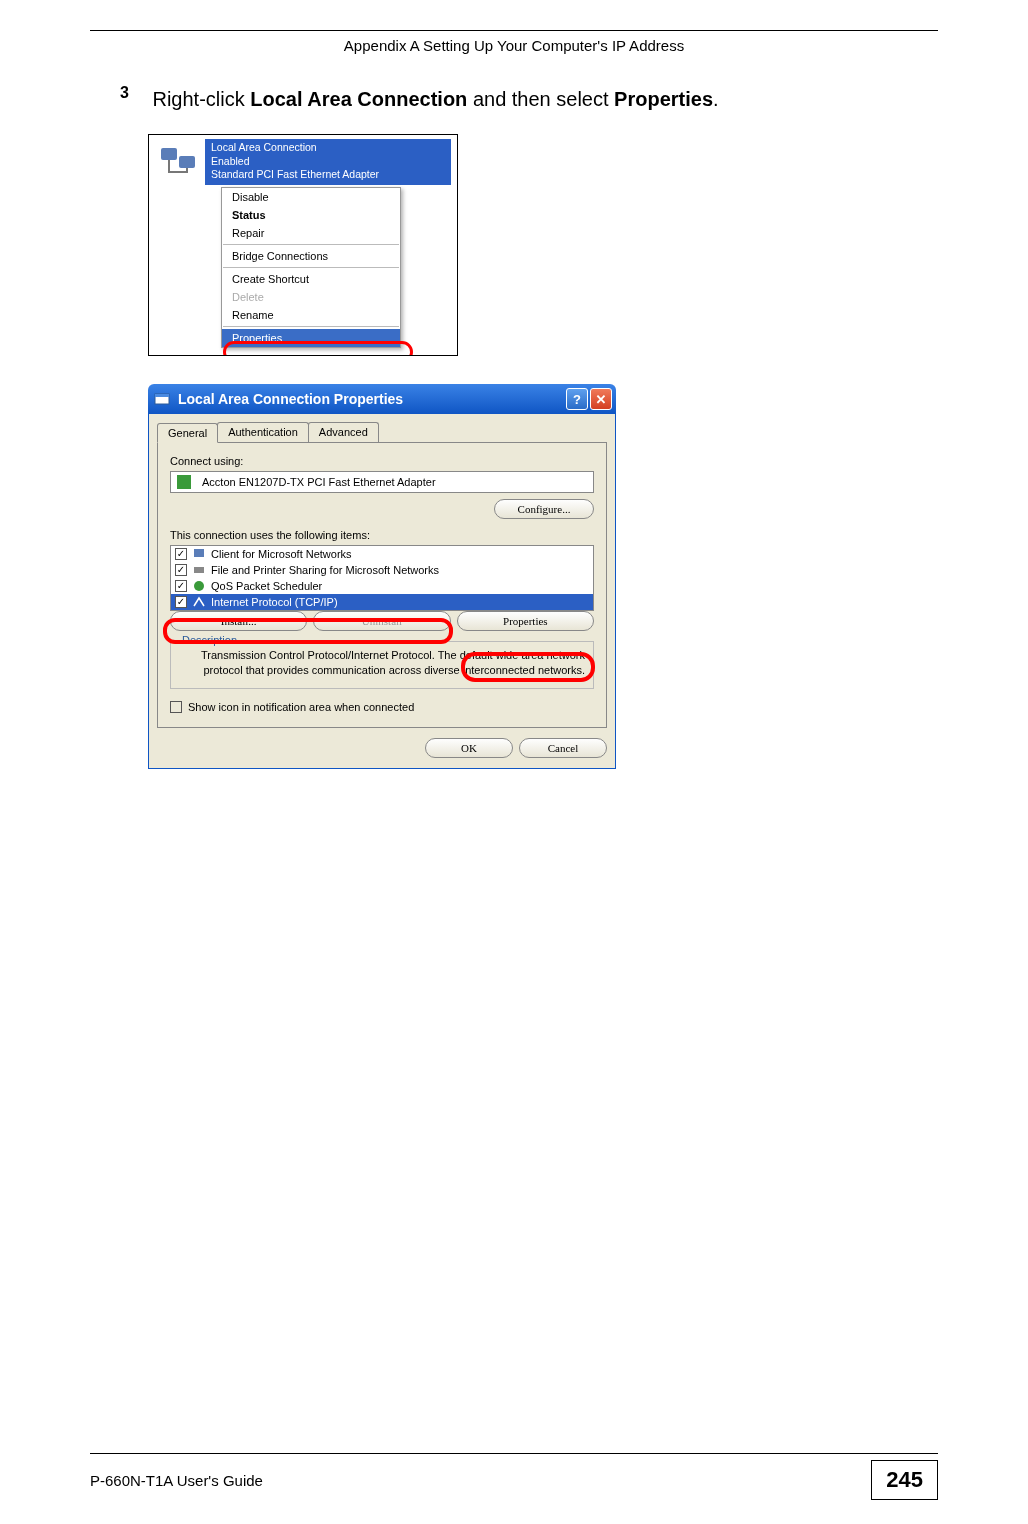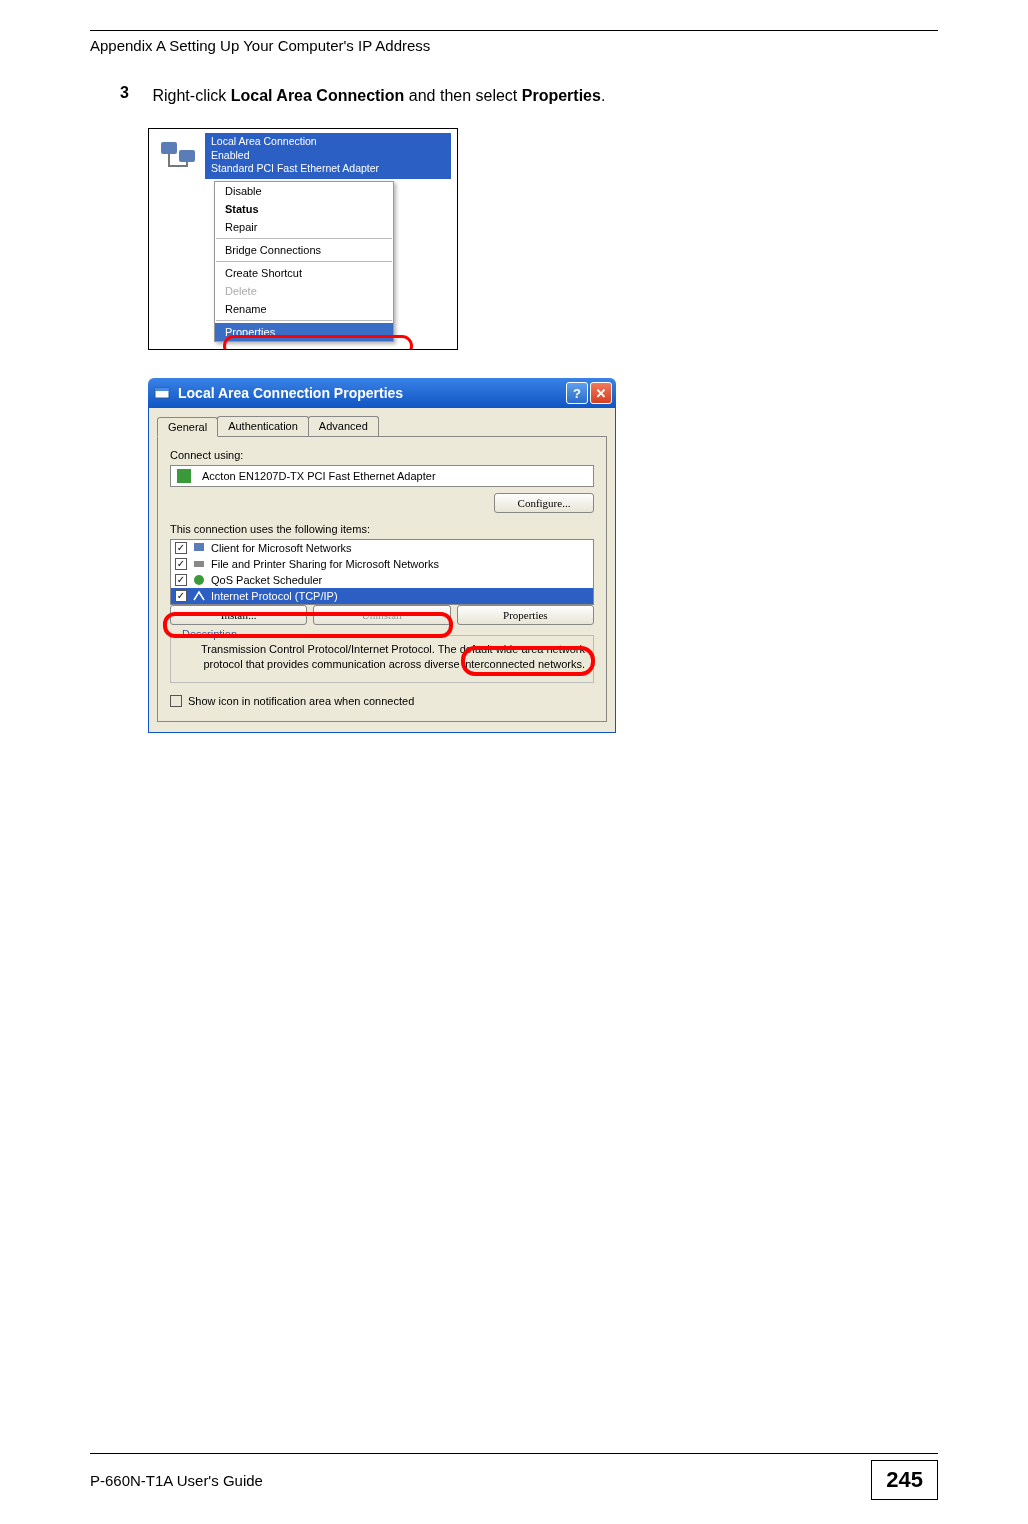--- a/index.html
+++ b/index.html
@@ -1,32 +1,32 @@
 <!DOCTYPE html>
 <html><head>
 <meta charset="utf-8">
 <style>
   * { box-sizing: border-box; margin: 0; padding: 0; }
   body { width: 1028px; height: 1524px; background: #fff; font-family: Verdana, Arial, sans-serif; color: #000; position: relative; }
   .page { padding: 30px 90px 0 90px; }
   .header-line { border-top: 1px solid #000; margin-bottom: 6px; }
-  .header-text { text-align: left; font-size: 15px; margin-bottom: 30px; }
+  .header-text { text-align: center; font-size: 15px; margin-bottom: 30px; }
   .step { margin-left: 30px; margin-bottom: 20px; }
   .step-num { font-weight: bold; display: inline-block; width: 28px; vertical-align: top; font-size: 16px; }
-  .step-body { display: inline-block; width: 760px; font-size: 16px; line-height: 1.5; vertical-align: top; }
+  .step-body { display: inline-block; width: 760px; font-size: 20px; line-height: 1.5; vertical-align: top; }
   .bold { font-weight: bold; }
   .fig-border { border: 1px solid #000; margin-left: 58px; margin-top: 14px; margin-bottom: 28px; }
   
   
   .fig1 { width: 310px; height: 222px; background: #fff; position: relative; overflow: hidden; }
   .lac-banner { position: absolute; top: 4px; left: 4px; right: 6px; height: 46px; background: #2b5fc4; display: flex; }
   .lac-icon { width: 52px; background: #fff; display:flex; align-items:center; justify-content:center; }
   .lac-icon svg { width: 44px; height: 40px; }
   .lac-lines { flex:1; padding: 2px 6px; color:#fff; font-family: Tahoma, Arial; font-size: 10.5px; line-height: 1.3; }
-  .ctxmenu { position:absolute; top:52px; left:65px; width:180px; background:#fff; border:1px solid #999; font-family: Tahoma, Arial; font-size:11px; box-shadow: 2px 2px 4px rgba(0,0,0,.3); }
+  .ctxmenu { position:absolute; top:52px; left:72px; width:180px; background:#fff; border:1px solid #999; font-family: Tahoma, Arial; font-size:11px; box-shadow: 2px 2px 4px rgba(0,0,0,.3); }
   .ctxitem { padding: 3px 10px; }
   .ctxsep { height:1px; background:#bbb; margin: 2px 1px; }
   .ctxitem.bolded { font-weight:bold; }
   .ctxitem.disabled { color:#aaa; }
   .ctxitem.selected { background:#3a6dc6; color:#fff; }
   .red-hilite1 { position:absolute; top: 206px; left:74px; width:190px; height:22px; border:3px solid #f00; border-radius:12px; pointer-events:none; }
 
   
   .fig2 { width: 468px; margin-left: 58px; margin-top: 10px; }
   .winxp-titlebar { height: 30px; background: linear-gradient(to bottom, #3a82e6, #0f55c4); border-radius: 6px 6px 0 0; display:flex; align-items:center; padding: 0 4px 0 6px; }
@@ -36,21 +36,21 @@
   .tb-help { background: linear-gradient(to bottom,#5fa0ee,#2a6cc8); color:#fff; border:1px solid #fff; }
   .tb-close { background: linear-gradient(to bottom,#f07a5a,#d43f22); color:#fff; border:1px solid #fff; }
   .dlg-body { background: #ece9d8; border:1px solid #0f55c4; border-top:none; padding: 8px 8px 10px 8px; font-family: Tahoma, Arial; font-size: 11px; position:relative; }
   .tabs { display:flex; border-bottom:1px solid #888; }
   .tab { padding: 3px 10px; border:1px solid #888; border-bottom:none; background:#ece9d8; margin-right:-1px; border-radius:3px 3px 0 0; position:relative; }
   .tab.active { background:#ece9d8; top:1px; border-bottom:1px solid #ece9d8; }
   .tab-content { border:1px solid #888; border-top:none; padding: 12px 12px 14px 12px; background:#ece9d8; }
   .lbl { margin-bottom:4px; }
   .fieldbox { background:#fff; border:1px solid #888; padding:3px 6px; display:flex; align-items:center; gap:11px; }
   .nic-icon { width:14px; height:14px; background:#3a9a3a; display:inline-block; }
-  .btn { border:1px solid #888; background: linear-gradient(to bottom,#fefefe,#e8e5d6); border-radius:3px; padding: 3px 0; text-align:center; font-family: Tahoma; font-size:11px; }
+  .btn { border:1px solid #888; background: linear-gradient(to bottom,#fefefe,#e8e5d6); border-radius:10px; padding: 3px 0; text-align:center; font-family: Tahoma; font-size:11px; }
   .btn.disabled { color:#999; }
   .rightbtn { width:100px; margin-left:auto; margin-top:6px; }
   .listbox { background:#fff; border:1px solid #888; margin-top:4px; }
   .li-row { display:flex; align-items:center; gap:5px; padding: 1px 4px; }
   .li-row .cb { width:12px; height:12px; border:1px solid #555; display:flex; align-items:center; justify-content:center; font-size:10px; line-height:1; }
   .li-row .ico { width:14px; height:14px; display:inline-block; }
   .li-row.sel { background:#2b5fc4; color:#fff; }
   .btnrow { display:flex; gap:6px; }
   .btnrow .btn { flex:1; }
   .groupbox { border:1px solid #bbb; padding: 6px 8px 10px 8px; margin-top:10px; position:relative;text-align:right; }
@@ -183,20 +183,24 @@
           <div class="gl">Description</div>
           <div class="desc">Transmission Control Protocol/Internet Protocol. The default wide area network protocol that provides communication across diverse interconnected networks.</div>
         </div>
 
         <div class="showicon-row">
           <span class="cb" style="width:12px;height:12px;border:1px solid #555;"></span>
           <span>Show icon in notification area when connected</span>
         </div>
       </div>
 
+      <div class="dlg-okrow">
+        <div class="btn">OK</div>
+        <div class="btn">Cancel</div>
+      </div>
 
       <div class="red-hilite2a"></div>
       <div class="red-hilite2b"></div>
     </div>
   </div>
 </div>
 
 <div class="footer">
   <div class="footer-line"></div>
   <div class="footer-row">

